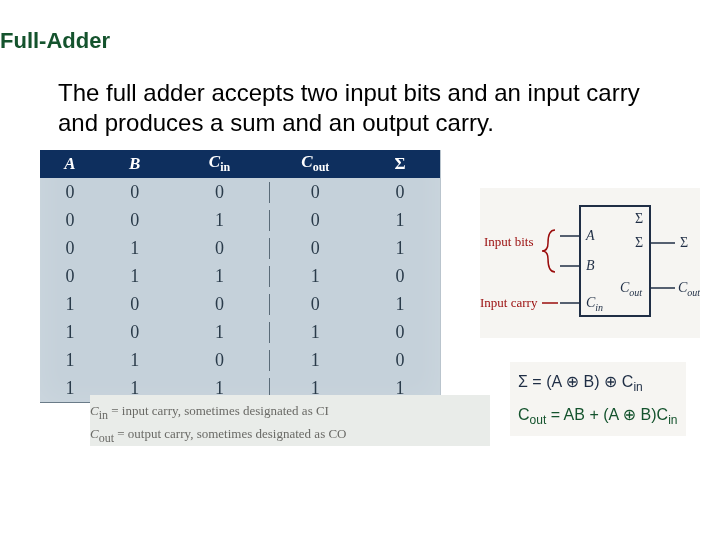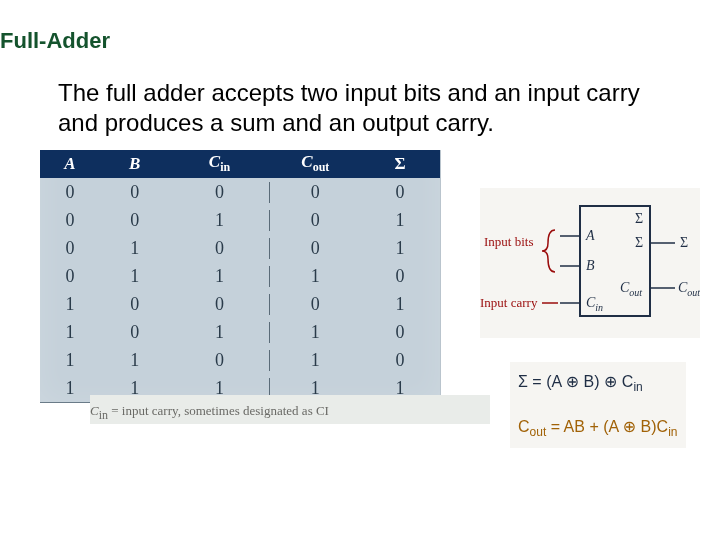--- a/index.html
+++ b/index.html
@@ -129,21 +129,21 @@
     position: absolute;
     top: 362px;
     left: 510px;
     font-family: Liberation Sans, sans-serif;
     font-size: 16px;
     color: #1f2e45;
     line-height: 2.0;
     background: #f6f5f2;
     padding: 4px 8px;
   }
-  .equations .row2 { color: #a16207; margin-top: 12px; }
+  .equations .row2 { color: #14532d; }
 </style>
 </head>
 <body>
 
 <div class="slide">
 
   <div class="title">Full-Adder</div>
 
   <div class="desc">The full adder accepts two input bits and an input carry and produces a sum and an output carry.</div>
 
@@ -216,20 +216,23 @@
           <div class="colCout">1</div>
           <div class="colSum">1</div>
         </div>
       </div>
   </div>
 
   <div class="legend">
     <div>
       <span class="sym">C</span><span class="sub">in</span><span> = input carry, sometimes designated as CI</span>
     </div>
+    <div>
+      <span class="sym">C</span><span class="sub">out</span><span> = output carry, sometimes designated as CO</span>
+    </div>
   </div>
 
   <div class="diagram">
     <svg viewBox="0 0 220 150">
 
       <rect x="100" y="18" width="70" height="110" class="boxline"></rect>
 
       <text x="155" y="35" class="diag-label">Σ</text>
 
       <line x1="80" y1="48" x2="100" y2="48" class="wireline"></line>

